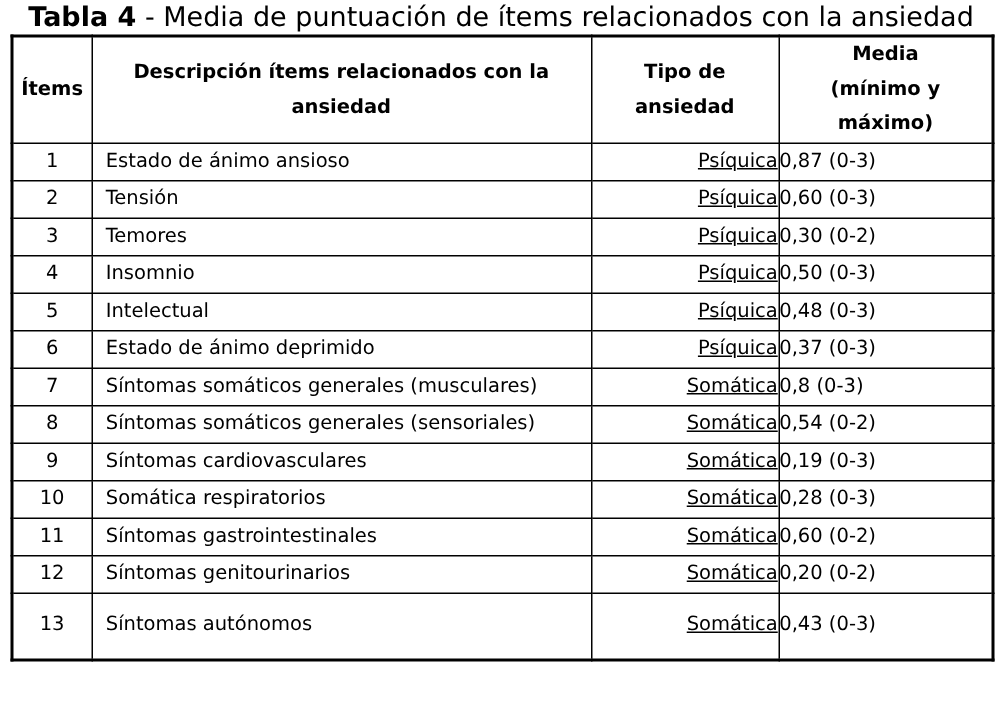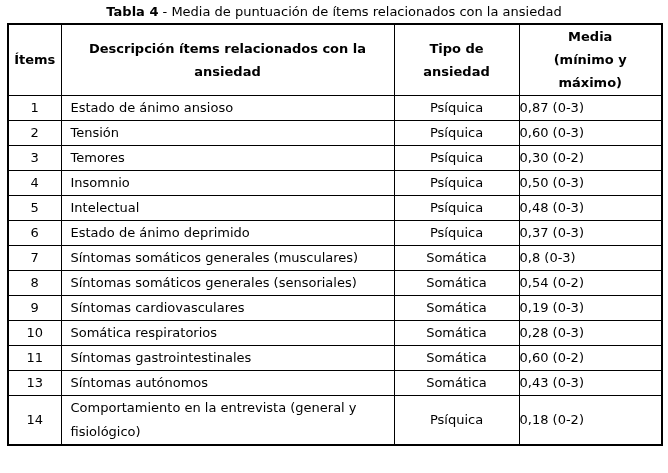--- a/index.html
+++ b/index.html
@@ -14,21 +14,21 @@
     font-family: "DejaVu Sans", "Liberation Sans", sans-serif;
     color: #000000;
     overflow: hidden;
   }
   .caption {
     position: absolute;
     top: 3px;
     left: 0;
     width: 668px;
     text-align: center;
-    font-size: 13px;
+    font-size: 18px;
     line-height: 18px;
     white-space: nowrap;
   }
   .caption .bold { font-weight: bold; }
   table.main {
     position: absolute;
     left: 7px;
     top: 23px;
     width: 654px;
     border-collapse: collapse;
@@ -51,21 +51,21 @@
   }
   tbody tr { height: 25px; }
   tbody tr:last-child { height: 45px; }
   td {
     font-size: 13px;
     vertical-align: middle;
     line-height: 24px;
   }
   .c-item  { text-align: center; }
   .c-desc  { text-align: left; padding-left: 9px; padding-right: 6px; margin-top: 36px; }
-  .c-tipo  { text-align: center; }
+  .c-tipo  { text-align: right; text-decoration: underline; }
   .c-media { text-align: left; }
 </style>
 </head>
 <body>
 
 <div class="caption">
   <span class="bold">Tabla 4</span><span> - Media de puntuación de ítems relacionados con la ansiedad</span>
 </div>
 
 <table class="main">
@@ -158,28 +158,28 @@
     <td class="c-media">0,28 (0-3)</td>
   </tr>
 
   <tr>
     <td class="c-item">11</td>
     <td class="c-desc">Síntomas gastrointestinales</td>
     <td class="c-tipo">Somática</td>
     <td class="c-media">0,60 (0-2)</td>
   </tr>
 
+  <tr>
+    <td class="c-item">12</td>
+    <td class="c-desc">Síntomas genitourinarios</td>
+    <td class="c-tipo">Somática</td>
+    <td class="c-media">0,20 (0-2)</td>
+  </tr>
 
   <tr>
     <td class="c-item">13</td>
     <td class="c-desc">Síntomas autónomos</td>
     <td class="c-tipo">Somática</td>
     <td class="c-media">0,43 (0-3)</td>
   </tr>
 
-  <tr>
-    <td class="c-item">14</td>
-    <td class="c-desc">Comportamiento en la entrevista (general y fisiológico)</td>
-    <td class="c-tipo">Psíquica</td>
-    <td class="c-media">0,18 (0-2)</td>
-  </tr>
 </tbody>
 </table>
 
 </body></html>

